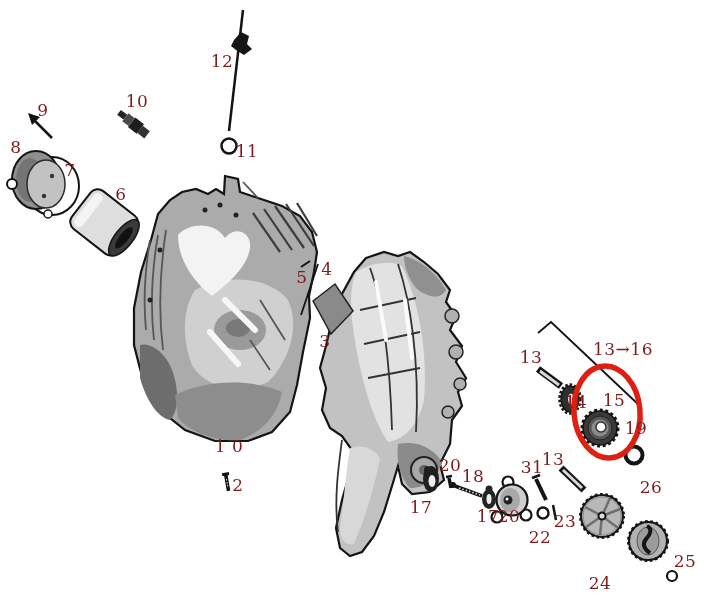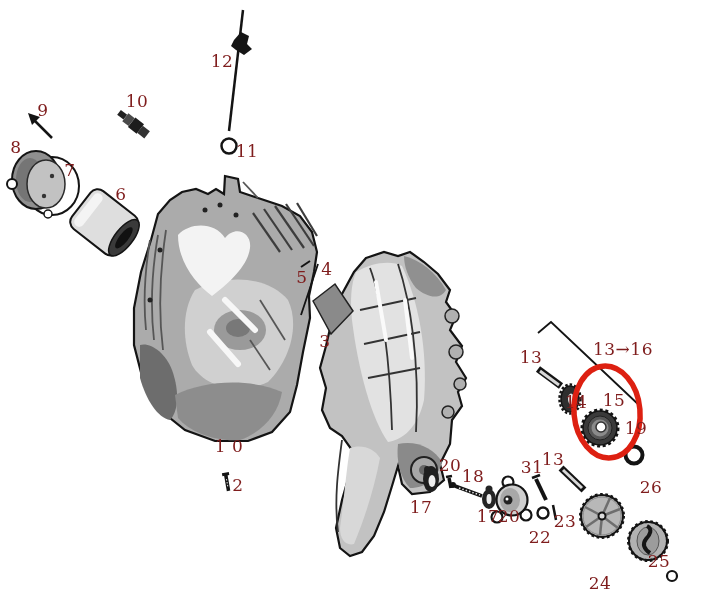--- a/index.html
+++ b/index.html
@@ -251,15 +251,15 @@
 <div class="lbl" style="left:421px;top:507px">17</div>
 <div class="lbl" style="left:473px;top:476px">18</div>
 <div class="lbl" style="left:488px;top:516px">17</div>
 <div class="lbl" style="left:509px;top:516px">20</div>
 <div class="lbl" style="left:532px;top:467px">31</div>
 <div class="lbl" style="left:540px;top:537px">22</div>
 <div class="lbl" style="left:553px;top:459px">13</div>
 <div class="lbl" style="left:565px;top:521px">23</div>
 <div class="lbl" style="left:651px;top:487px">26</div>
 <div class="lbl" style="left:600px;top:583px">24</div>
-<div class="lbl" style="left:659px;top:561px">25</div>
+<div class="lbl" style="left:685px;top:561px">25</div>
 
 </div>
 
 </body></html>

